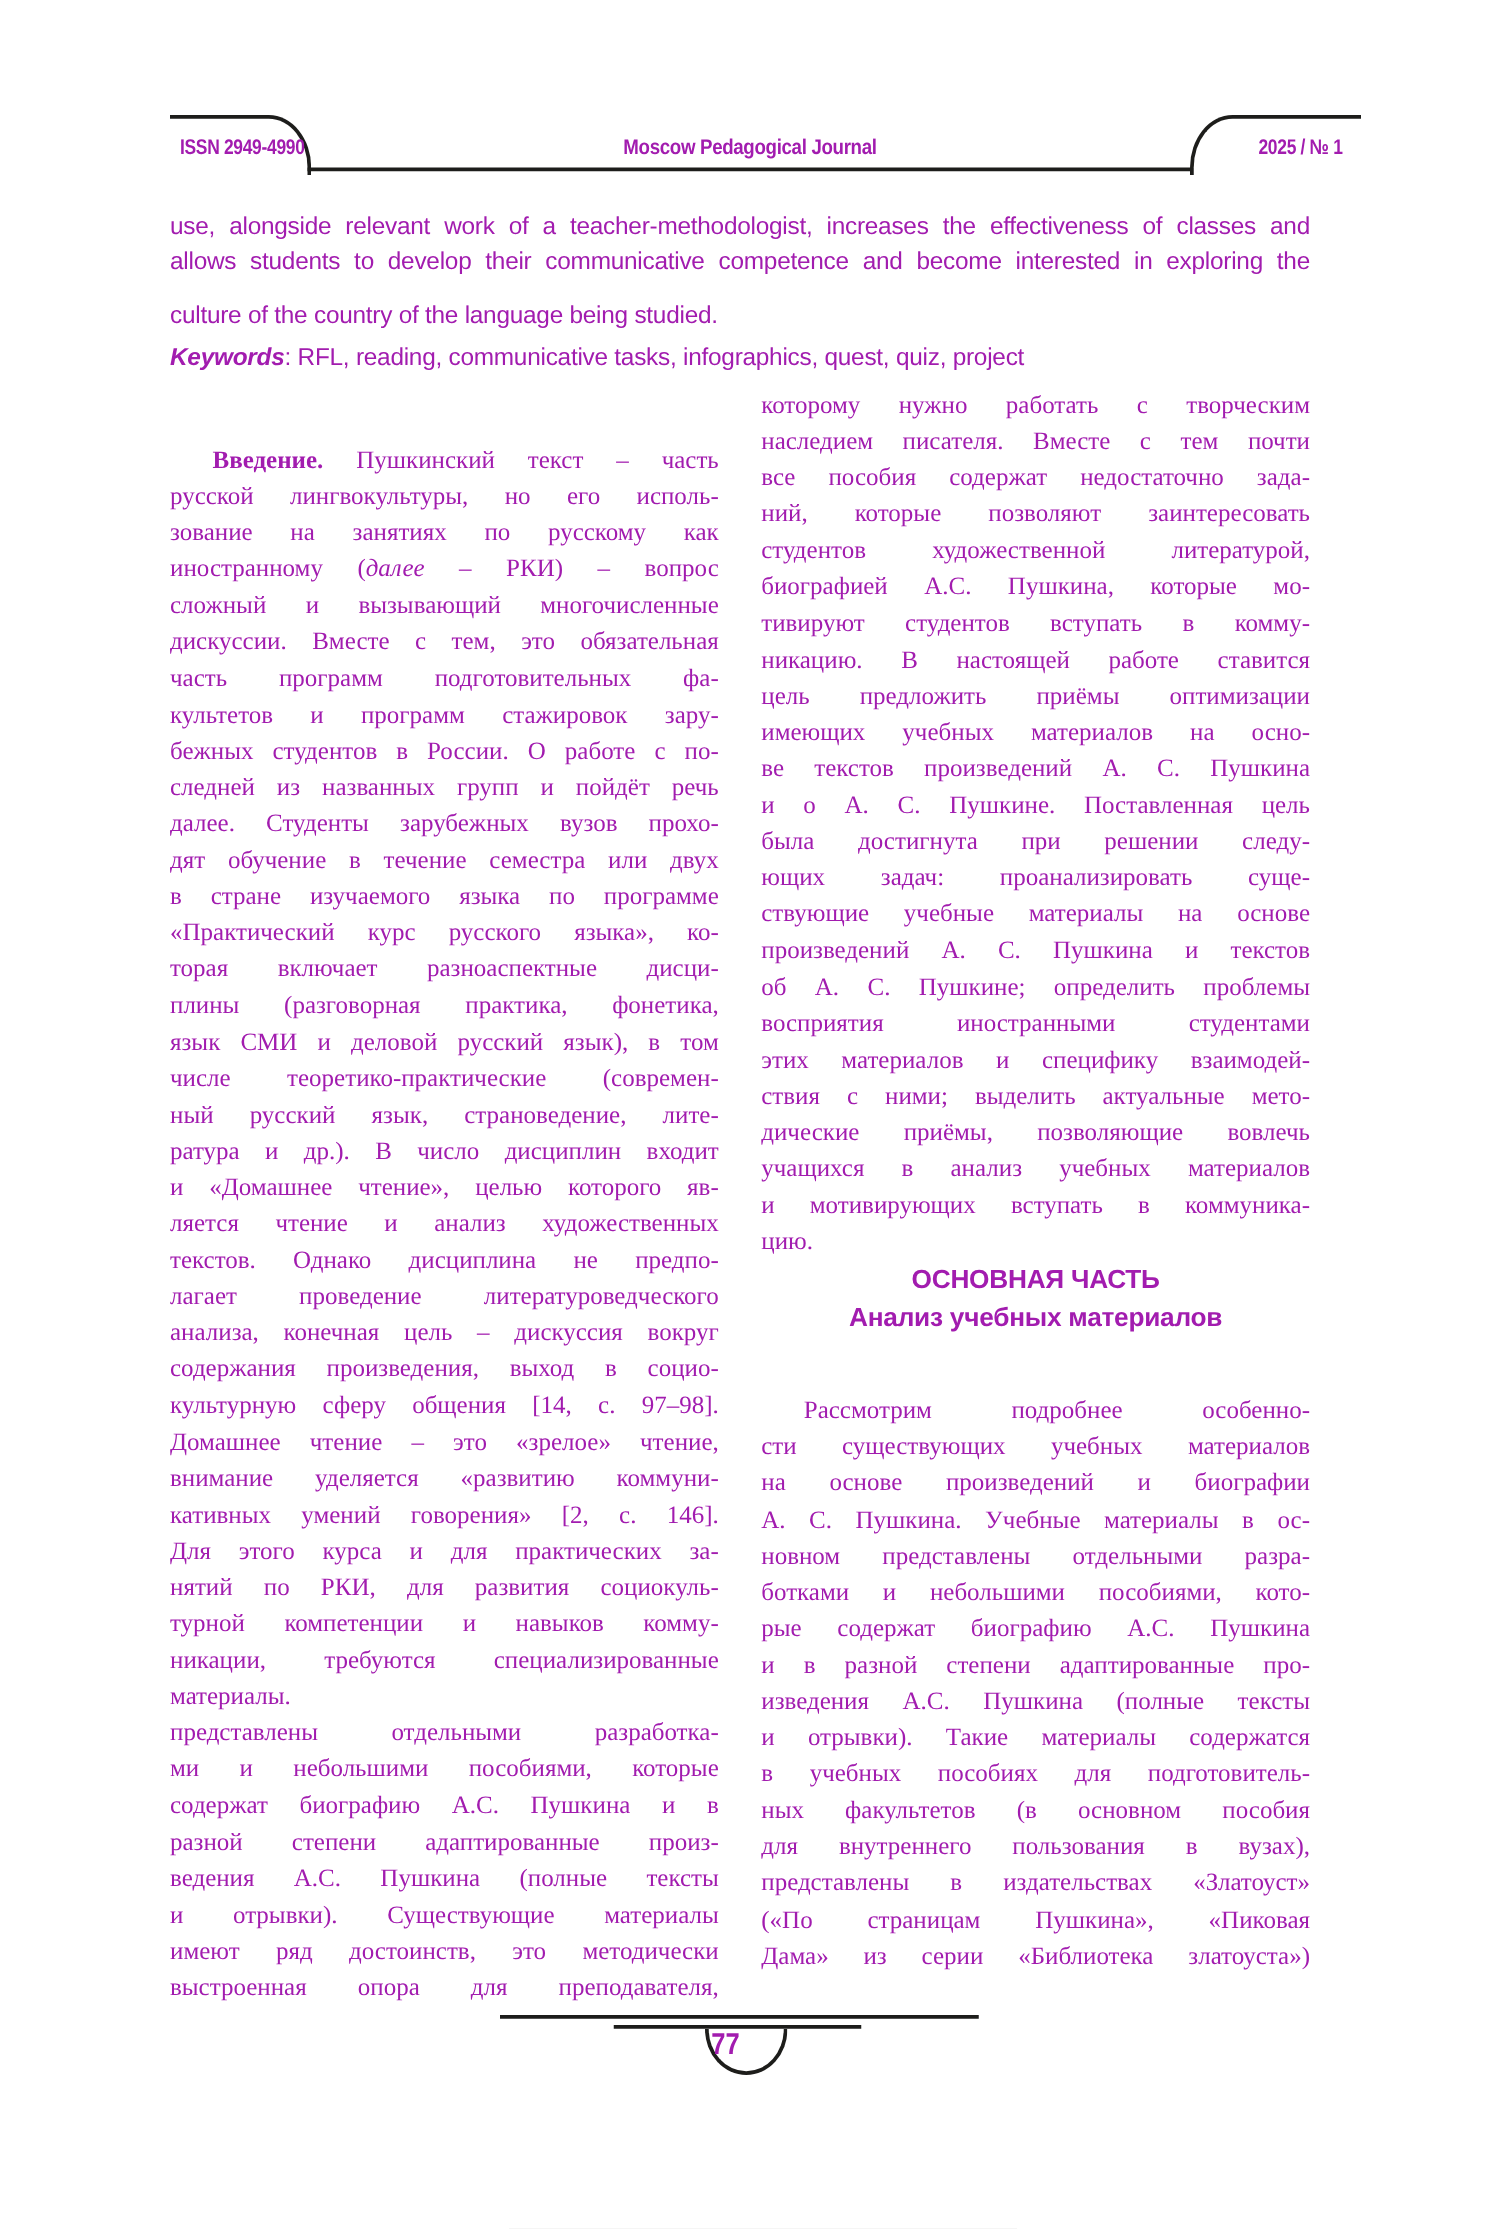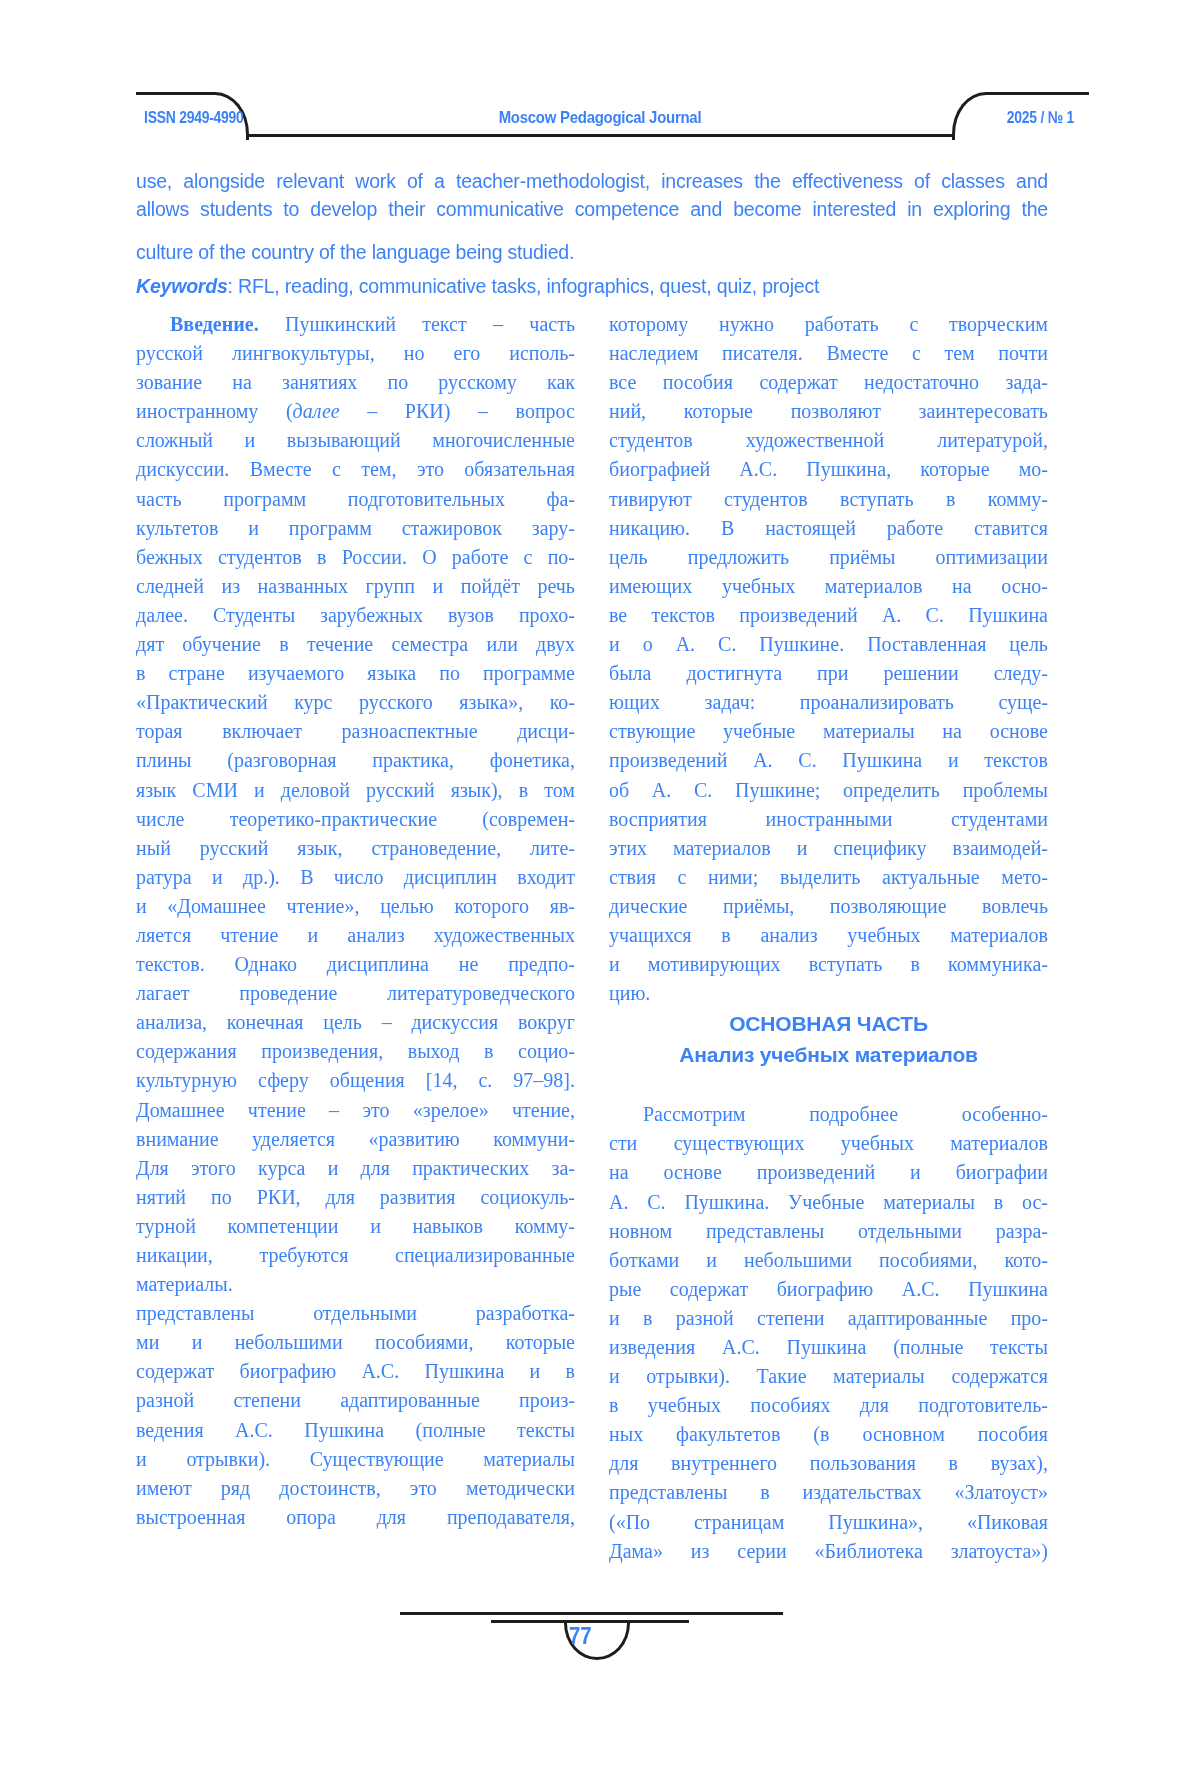--- a/index.html
+++ b/index.html
@@ -1,20 +1,20 @@
 <!DOCTYPE html>
 <html><head>
 <meta charset="utf-8">
 <style>
   html,body{margin:0;padding:0;background:#e8e8e8;}
   .page{
     position:relative;
     width:1200px;height:1783px;
     background:#ffffff;
-    color:#3b82f6;
+    color:#a21caf;
     overflow:hidden;
     font-family:"Liberation Serif", serif;
     text-decoration:underline;
   }
   
   .hdr-tab-left{
     position:absolute;left:136px;top:92px;width:110px;height:45px;
     border-top:3px solid #1d1d1b;border-right:3px solid #1d1d1b;
     border-top-right-radius:34px 42px;
   }
@@ -47,21 +47,21 @@
   
   .columns{
     position:absolute;left:136px;top:310px;width:912px;
     display:flex;gap:34px;
   }
   .col{width:439px;}
   .col .line{
     font-size:20px;line-height:29.1px;
     text-align:justify;text-align-last:justify;
   }
-  .col .line.indent{text-indent:34px;}
+  .col .line.indent{text-indent:34px;margin-top:44px;}
   .col .line.last{text-align-last:left;}
   .b{font-weight:bold;}
   .i{font-style:italic;}
   .bi{font-weight:bold;font-style:italic;}
   .hline{
     font-family:"Liberation Sans", sans-serif;
     font-weight:bold;font-size:21px;
     text-align:center;text-align-last:center;
     letter-spacing:-0.2px;
   }
@@ -131,20 +131,21 @@
         <div class="line">ратура и др.). В число дисциплин входит</div>
         <div class="line">и «Домашнее чтение», целью которого яв-</div>
         <div class="line">ляется чтение и анализ художественных</div>
         <div class="line">текстов. Однако дисциплина не предпо-</div>
         <div class="line">лагает проведение литературоведческого</div>
         <div class="line">анализа, конечная цель – дискуссия вокруг</div>
         <div class="line">содержания произведения, выход в социо-</div>
         <div class="line">культурную сферу общения [14, с. 97–98].</div>
         <div class="line">Домашнее чтение – это «зрелое» чтение,</div>
         <div class="line">внимание уделяется «развитию коммуни-</div>
+        <div class="line">кативных умений говорения» [2, с. 146].</div>
         <div class="line">Для этого курса и для практических за-</div>
         <div class="line">нятий по РКИ, для развития социокуль-</div>
         <div class="line">турной компетенции и навыков комму-</div>
         <div class="line">никации, требуются специализированные</div>
         <div class="line last">материалы.</div>
         <div class="line">представлены отдельными разработка-</div>
         <div class="line">ми и небольшими пособиями, которые</div>
         <div class="line">содержат биографию А.С. Пушкина и в</div>
         <div class="line">разной степени адаптированные произ-</div>
         <div class="line">ведения А.С. Пушкина (полные тексты</div>

